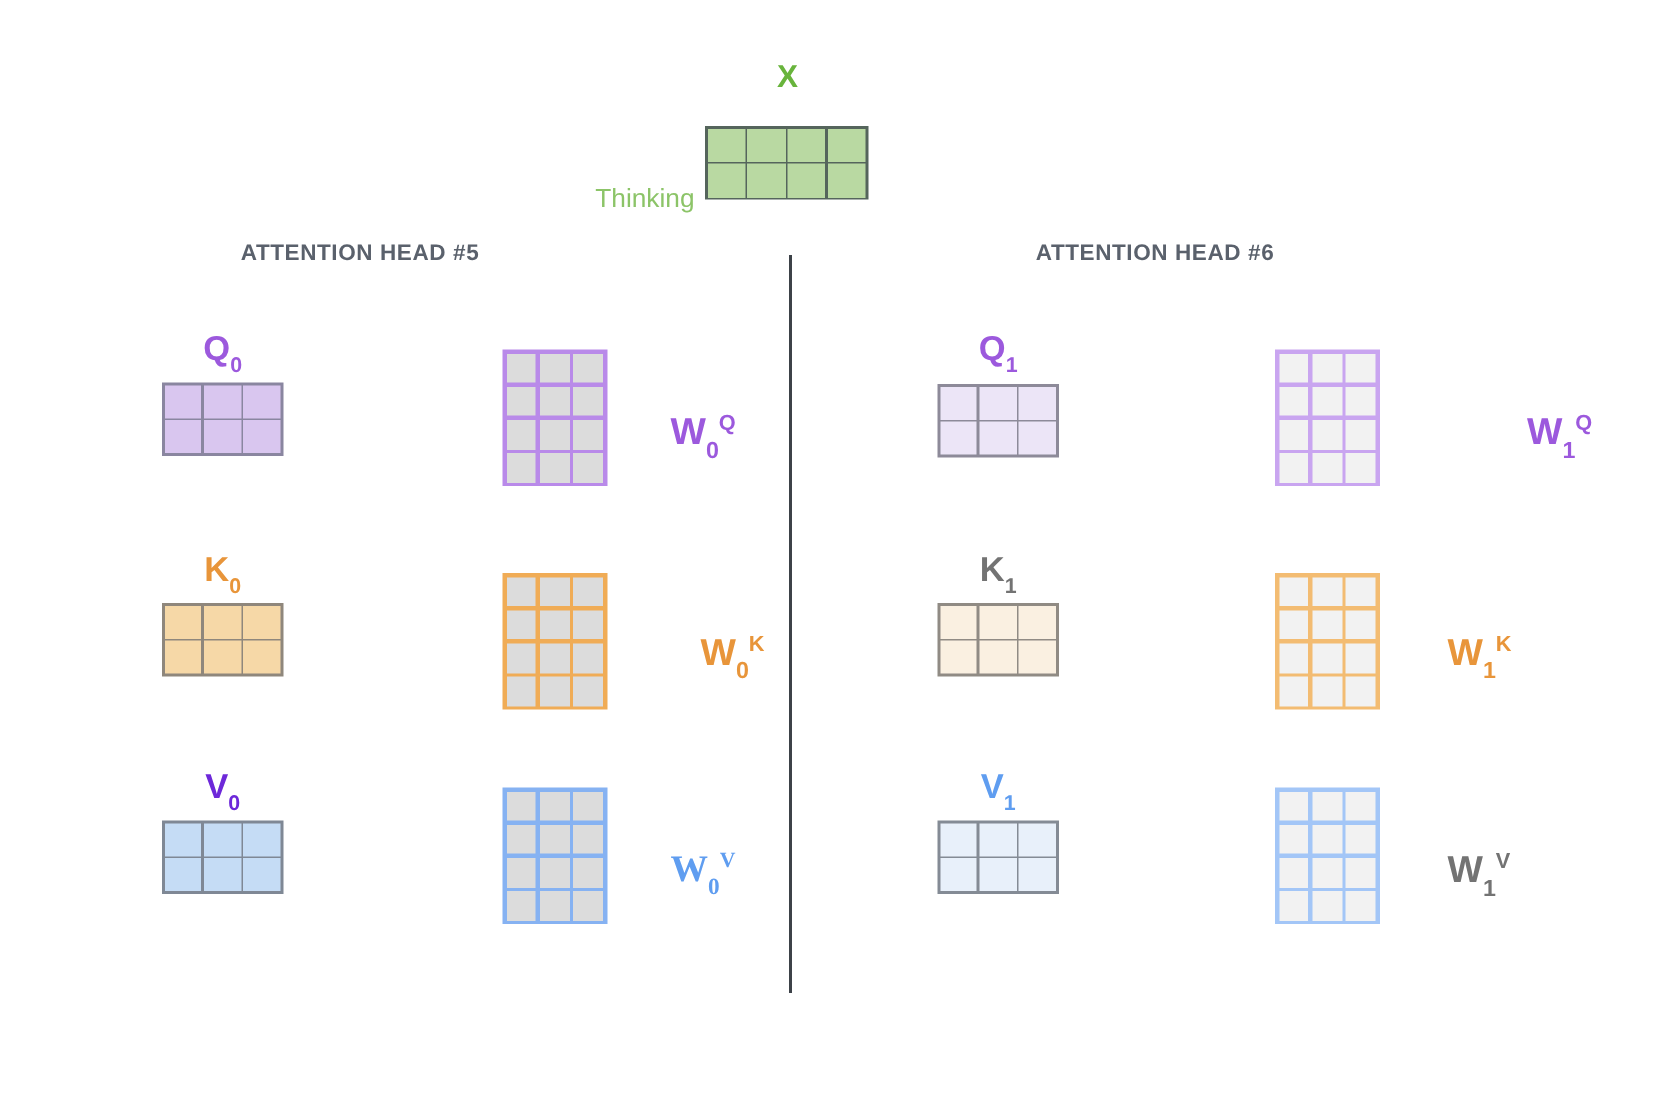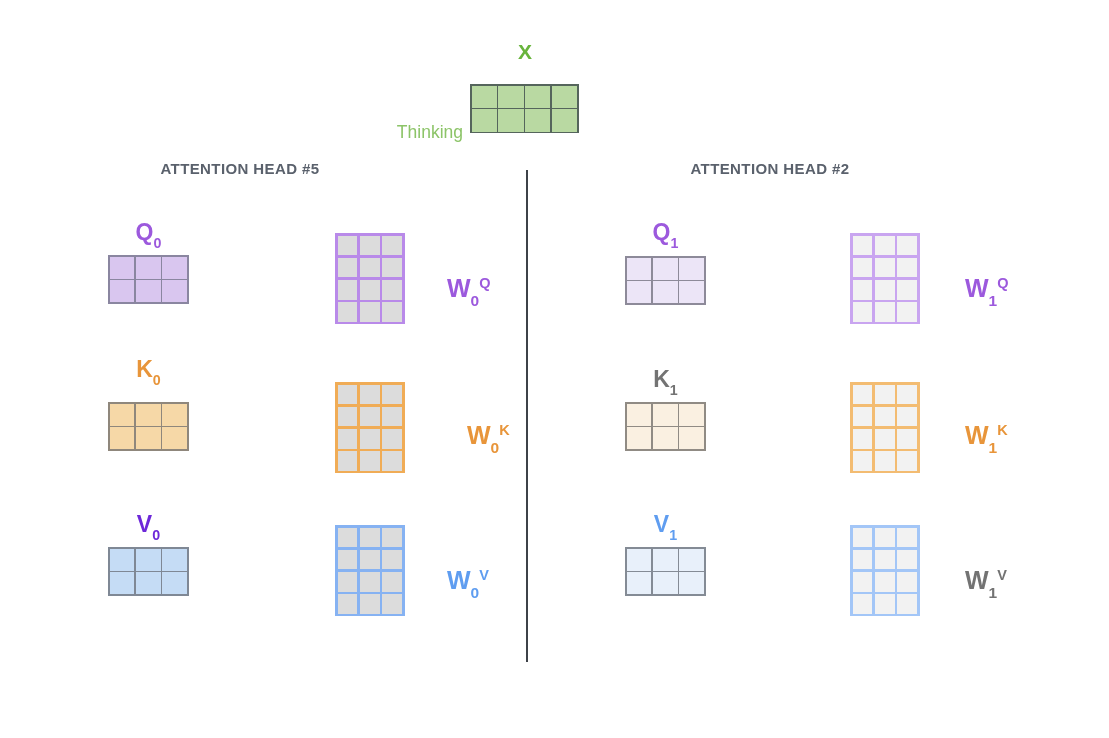--- a/index.html
+++ b/index.html
@@ -24,31 +24,31 @@
   .head1 { left:620px; }
   .divider { left:526px; top:170px; width:2px; height:492px; }
 
   .qkv-label { font-weight:bold; font-size:23px; text-align:center; width:81px; }
   .w-label   { font-weight:bold; font-size:25px; }
   sub  { font-size:0.62em; font-weight:bold; position:relative; top:0.18em; line-height:0; }
   .sup { font-size:0.58em; font-weight:bold; vertical-align:super; line-height:0; }
 
   
   .q0-label {left:108px; top:219px;} .q0-mat {left:108px; top:255px;}
-  .k0-label {left:108px; top:356px;} .k0-mat {left:108px; top:402px;}
+  .k0-label {left:108px; top:366px;} .k0-mat {left:108px; top:402px;}
   .v0-label {left:108px; top:511px;} .v0-mat {left:108px; top:547px;}
   .w0q-mat {left:335px; top:233px;}  .w0q-label {left:447px; top:274px;}
   .w0k-mat {left:335px; top:382px;}  .w0k-label {left:447px; top:421px;}
   .w0v-mat {left:335px; top:525px;}  .w0v-label {left:447px; top:566px;}
 
   
   .q1-label {left:625px; top:219px;} .q1-mat {left:625px; top:256px;}
   .k1-label {left:625px; top:366px;} .k1-mat {left:625px; top:402px;}
   .v1-label {left:625px; top:511px;} .v1-mat {left:625px; top:547px;}
-  .w1q-mat {left:850px; top:233px;}  .w1q-label {left:965px; top:274px;}
+  .w1q-mat {left:850px; top:233px;}  .w1q-label {left:1018px; top:274px;}
   .w1k-mat {left:850px; top:382px;}  .w1k-label {left:965px; top:421px;}
   .w1v-mat {left:850px; top:525px;}  .w1v-label {left:965px; top:566px;}
 
   .input-mat {left:470px; top:84px;}
 </style>
 </head>
 <body>
 
 <div class="canvas">
 
@@ -61,21 +61,21 @@
       <div class="cell"></div>
       <div class="cell"></div>
       <div class="cell"></div>
       <div class="cell"></div>
       <div class="cell"></div>
       <div class="cell"></div>
       <div class="cell"></div>
     </div>
 
   <div class="abs head-title head0" style="color: rgb(90, 97, 108);">ATTENTION HEAD #5</div>
-  <div class="abs head-title head1" style="color: rgb(90, 97, 108);">ATTENTION HEAD #2</div>
+  <div class="abs head-title head1" style="color: rgb(90, 97, 108);">ATTENTION HEAD #6</div>
 
   <div class="abs divider" style="background: rgb(61, 66, 72);"></div>
 
   <div class="abs qkv-label q0-label" style="color: rgb(156, 89, 221);">
     <span>Q</span><sub>0</sub>
   </div>
   <div class="abs matrix mat-small q0-mat" style="--fill-c: #d9c6ef; --border-c: #8a86a0; grid-template-columns: repeat(3, var(--cw));">
       <div class="cell"></div>
       <div class="cell"></div>
       <div class="cell"></div>
@@ -148,21 +148,21 @@
       <div class="cell"></div>
       <div class="cell"></div>
       <div class="cell"></div>
       <div class="cell"></div>
       <div class="cell"></div>
       <div class="cell"></div>
       <div class="cell"></div>
       <div class="cell"></div>
       <div class="cell"></div>
     </div>
-  <div class="abs w-label w0v-label" style="color: rgb(95, 157, 240);">
+  <div class="abs w-label w0v-label" style="color: rgb(95, 157, 240); font-family: Liberation Serif, serif;">
     <span>W</span><sub>0</sub><span class="sup">V</span>
   </div>
 
   <div class="abs qkv-label q1-label" style="color: rgb(156, 89, 221);">
     <span>Q</span><sub>1</sub>
   </div>
   <div class="abs matrix mat-small q1-mat" style="--fill-c: #ece5f7; --border-c: #8d8a99; grid-template-columns: repeat(3, var(--cw));">
       <div class="cell"></div>
       <div class="cell"></div>
       <div class="cell"></div>

